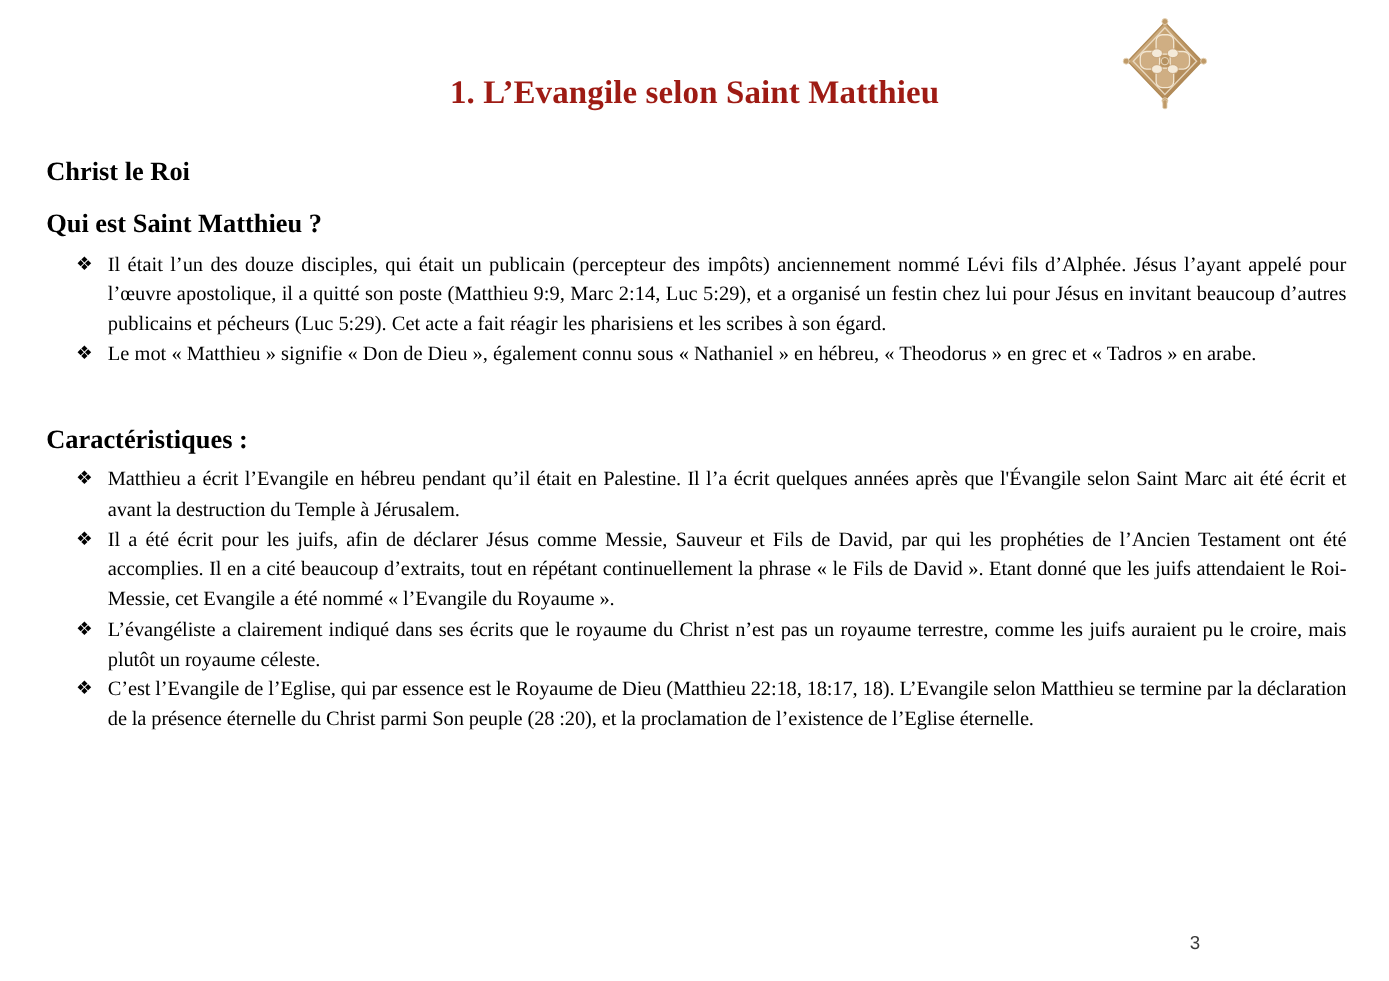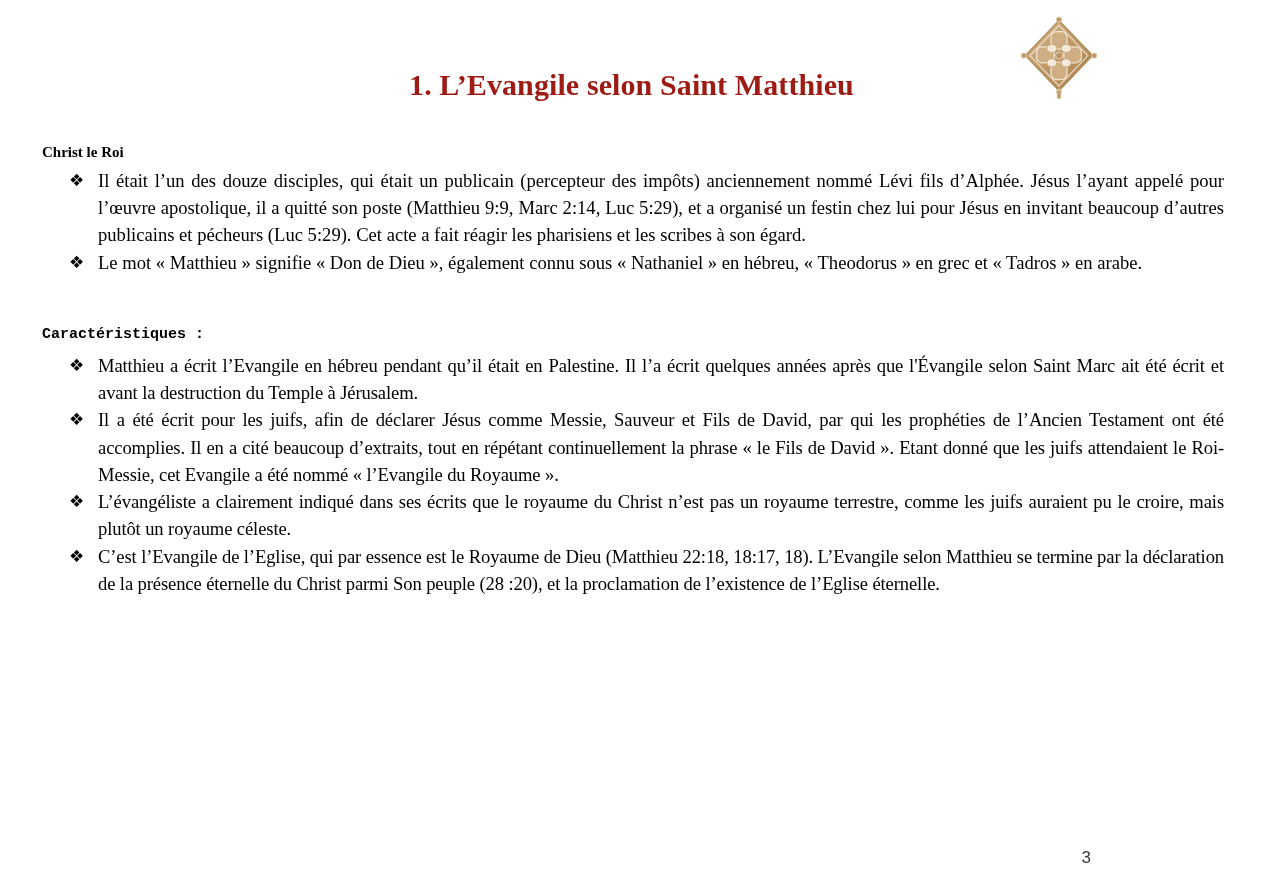--- a/index.html
+++ b/index.html
@@ -48,34 +48,33 @@
 
   
   .content {
     position: absolute;
     top: 143px;
     left: 42px;
     width: 1182px;
   }
 
   .heading {
-    font-size: 15px;
+    font-size: 24px;
     font-weight: bold;
     color: #000;
     line-height: 1.2;
     margin: 0 0 6px 0;
   }
   .heading.h-second {
     margin-top: 18px;
     margin-bottom: 8px;
   }
   .heading.h-caract {
     margin-top: 0;
     margin-bottom: 8px;
-    font-family: Liberation Mono, monospace;
   }
 
   .spacer-block {
     height: 50px;
   }
 
   ul.bullets {
     list-style: none;
     margin: 0;
     padding: 0 0 0 27px;
@@ -159,20 +158,21 @@
       <rect x="47.6" y="96" width="4.8" height="10" rx="1.6" fill="#bf9a68" stroke="#e6d5ba" stroke-width="0.9"></rect>
     </svg>
   </div>
 
   <div class="title">1. L’Evangile selon Saint Matthieu</div>
 
   <div class="content">
 
     <div class="heading">Christ le Roi</div>
 
+    <div class="heading h-second">Qui est Saint Matthieu ?</div>
     <ul class="bullets">
       <li>
         <span class="marker">❖</span>
         <span class="btext">Il était l’un des douze disciples, qui était un publicain (percepteur des impôts) anciennement nommé Lévi fils d’Alphée. Jésus l’ayant appelé pour l’œuvre apostolique, il a quitté son poste (Matthieu 9:9, Marc 2:14, Luc 5:29), et a organisé un festin chez lui pour Jésus en invitant beaucoup d’autres publicains et pécheurs (Luc 5:29). Cet acte a fait réagir les pharisiens et les scribes à son égard.</span>
       </li>
       <li>
         <span class="marker">❖</span>
         <span class="btext">Le mot « Matthieu » signifie « Don de Dieu », également connu sous « Nathaniel » en hébreu, « Theodorus » en grec et « Tadros » en arabe.</span>
       </li>
     </ul>

